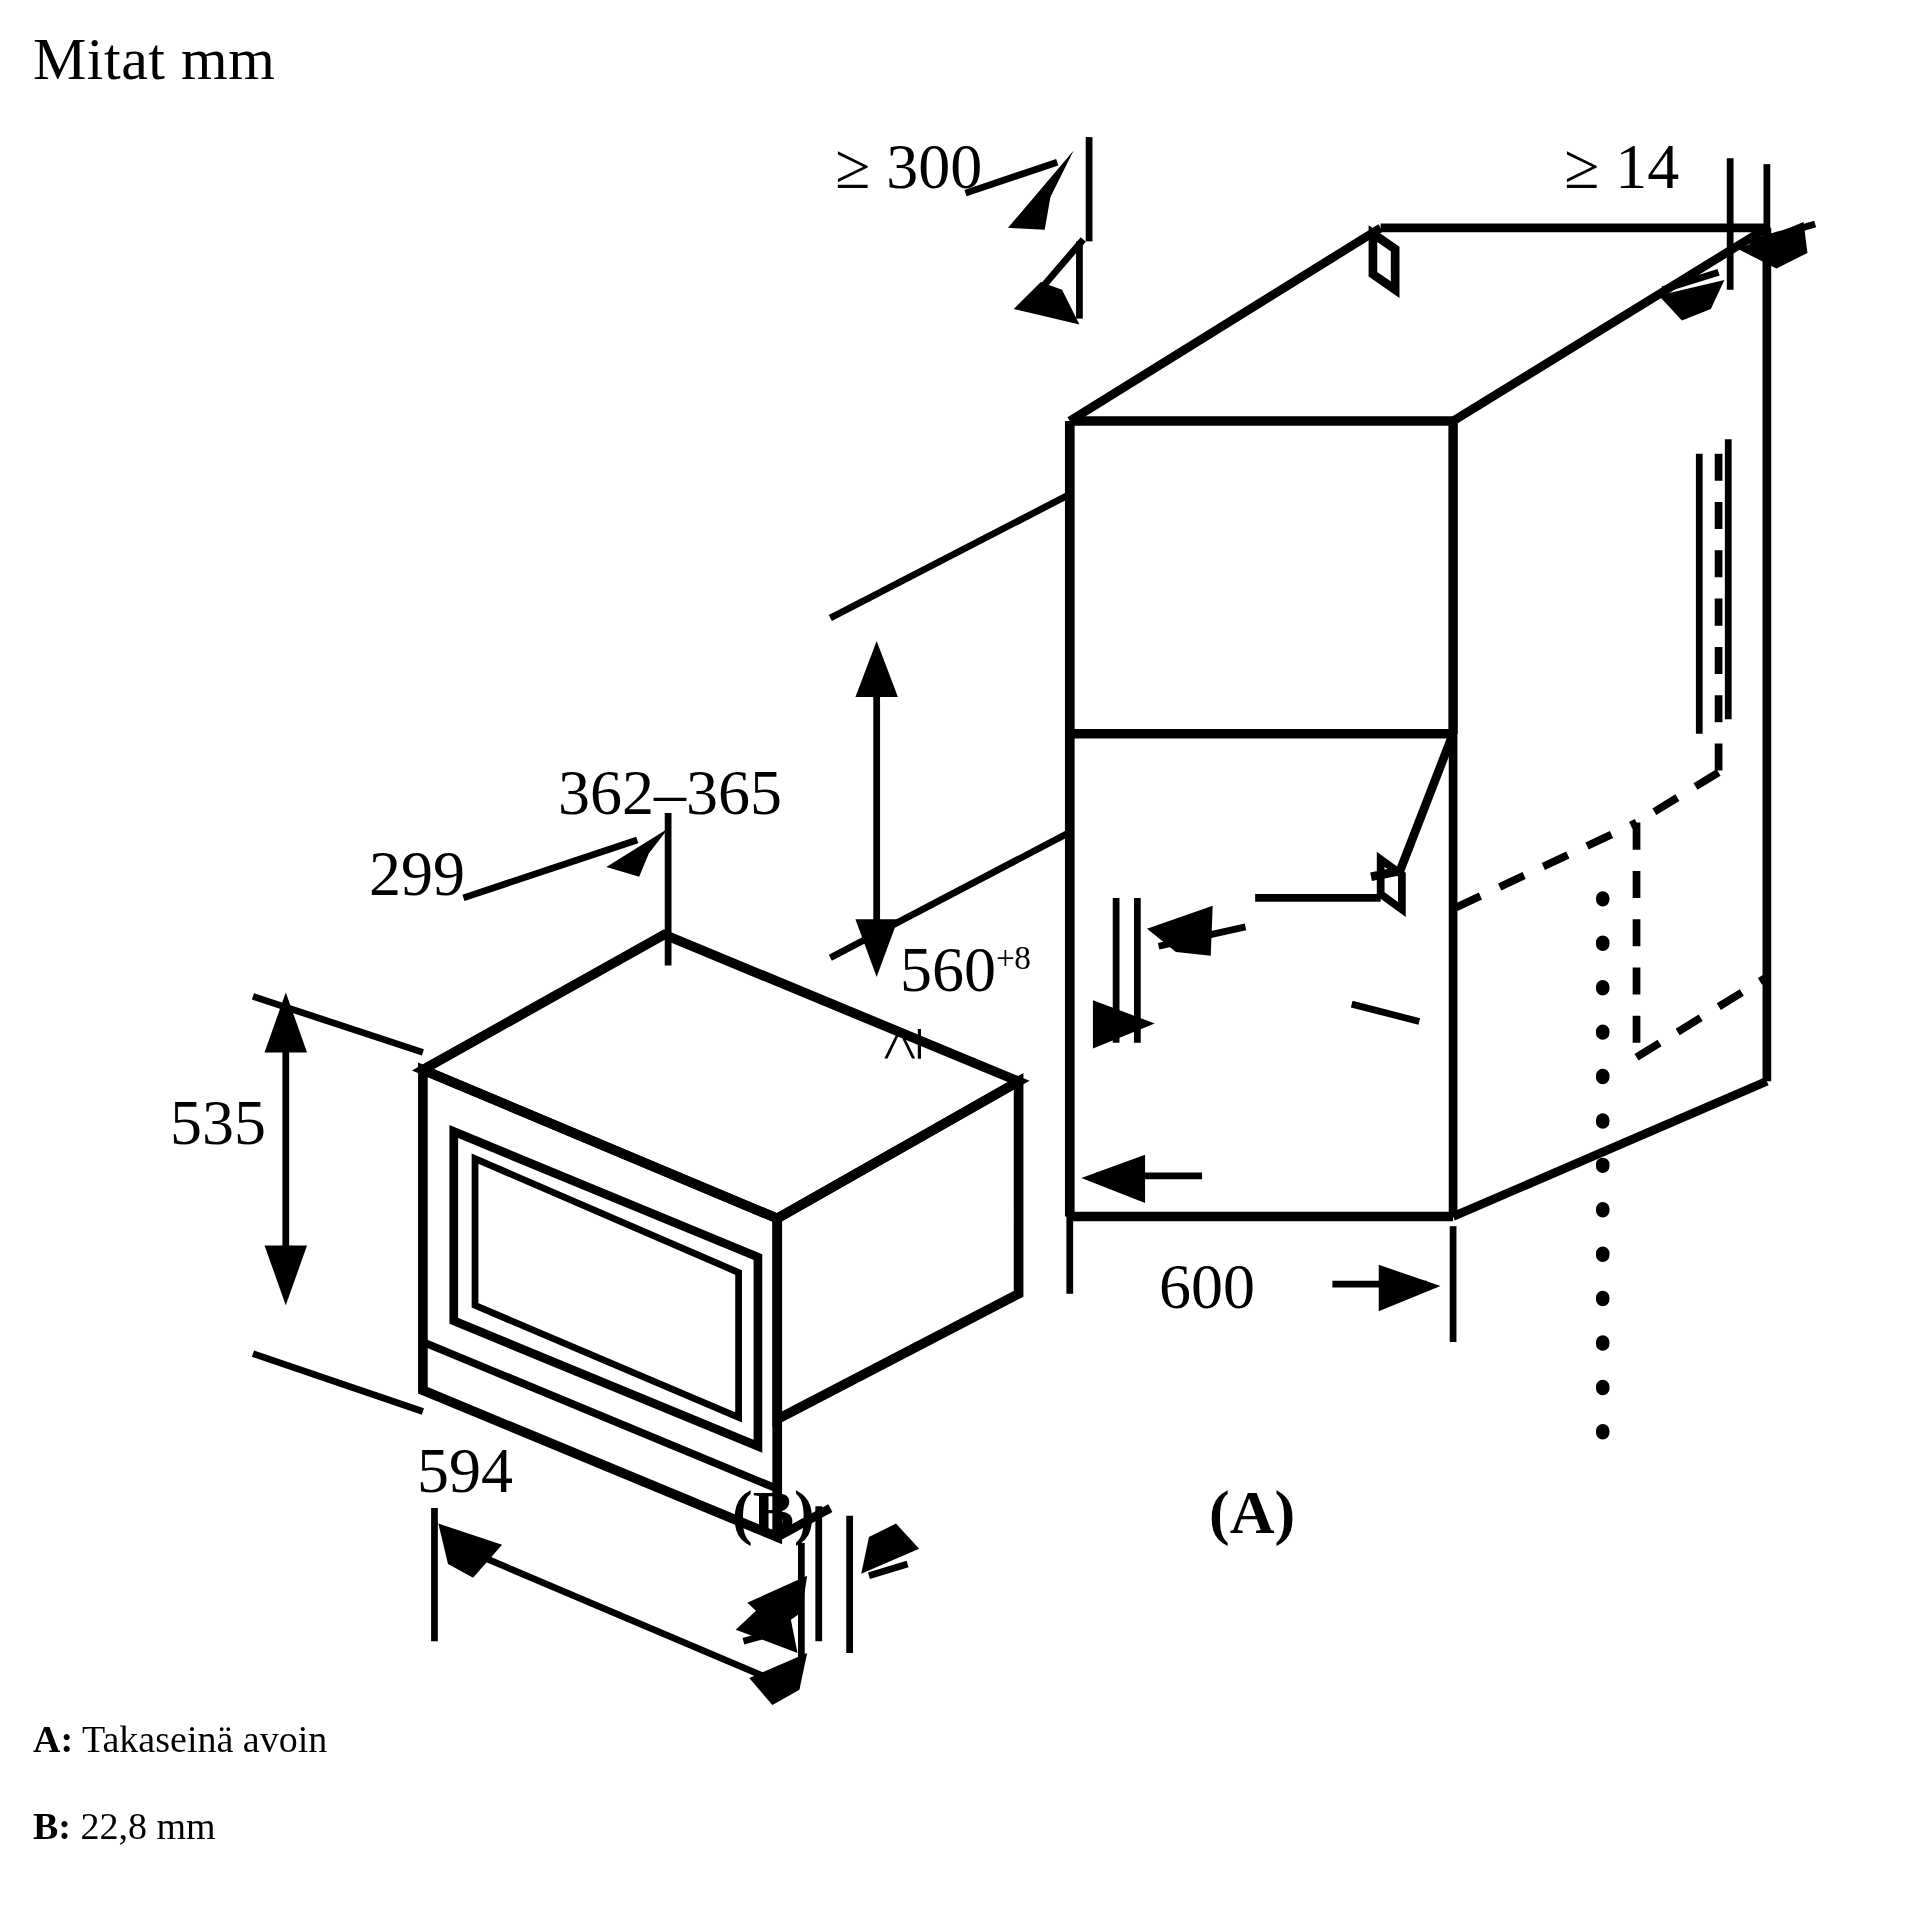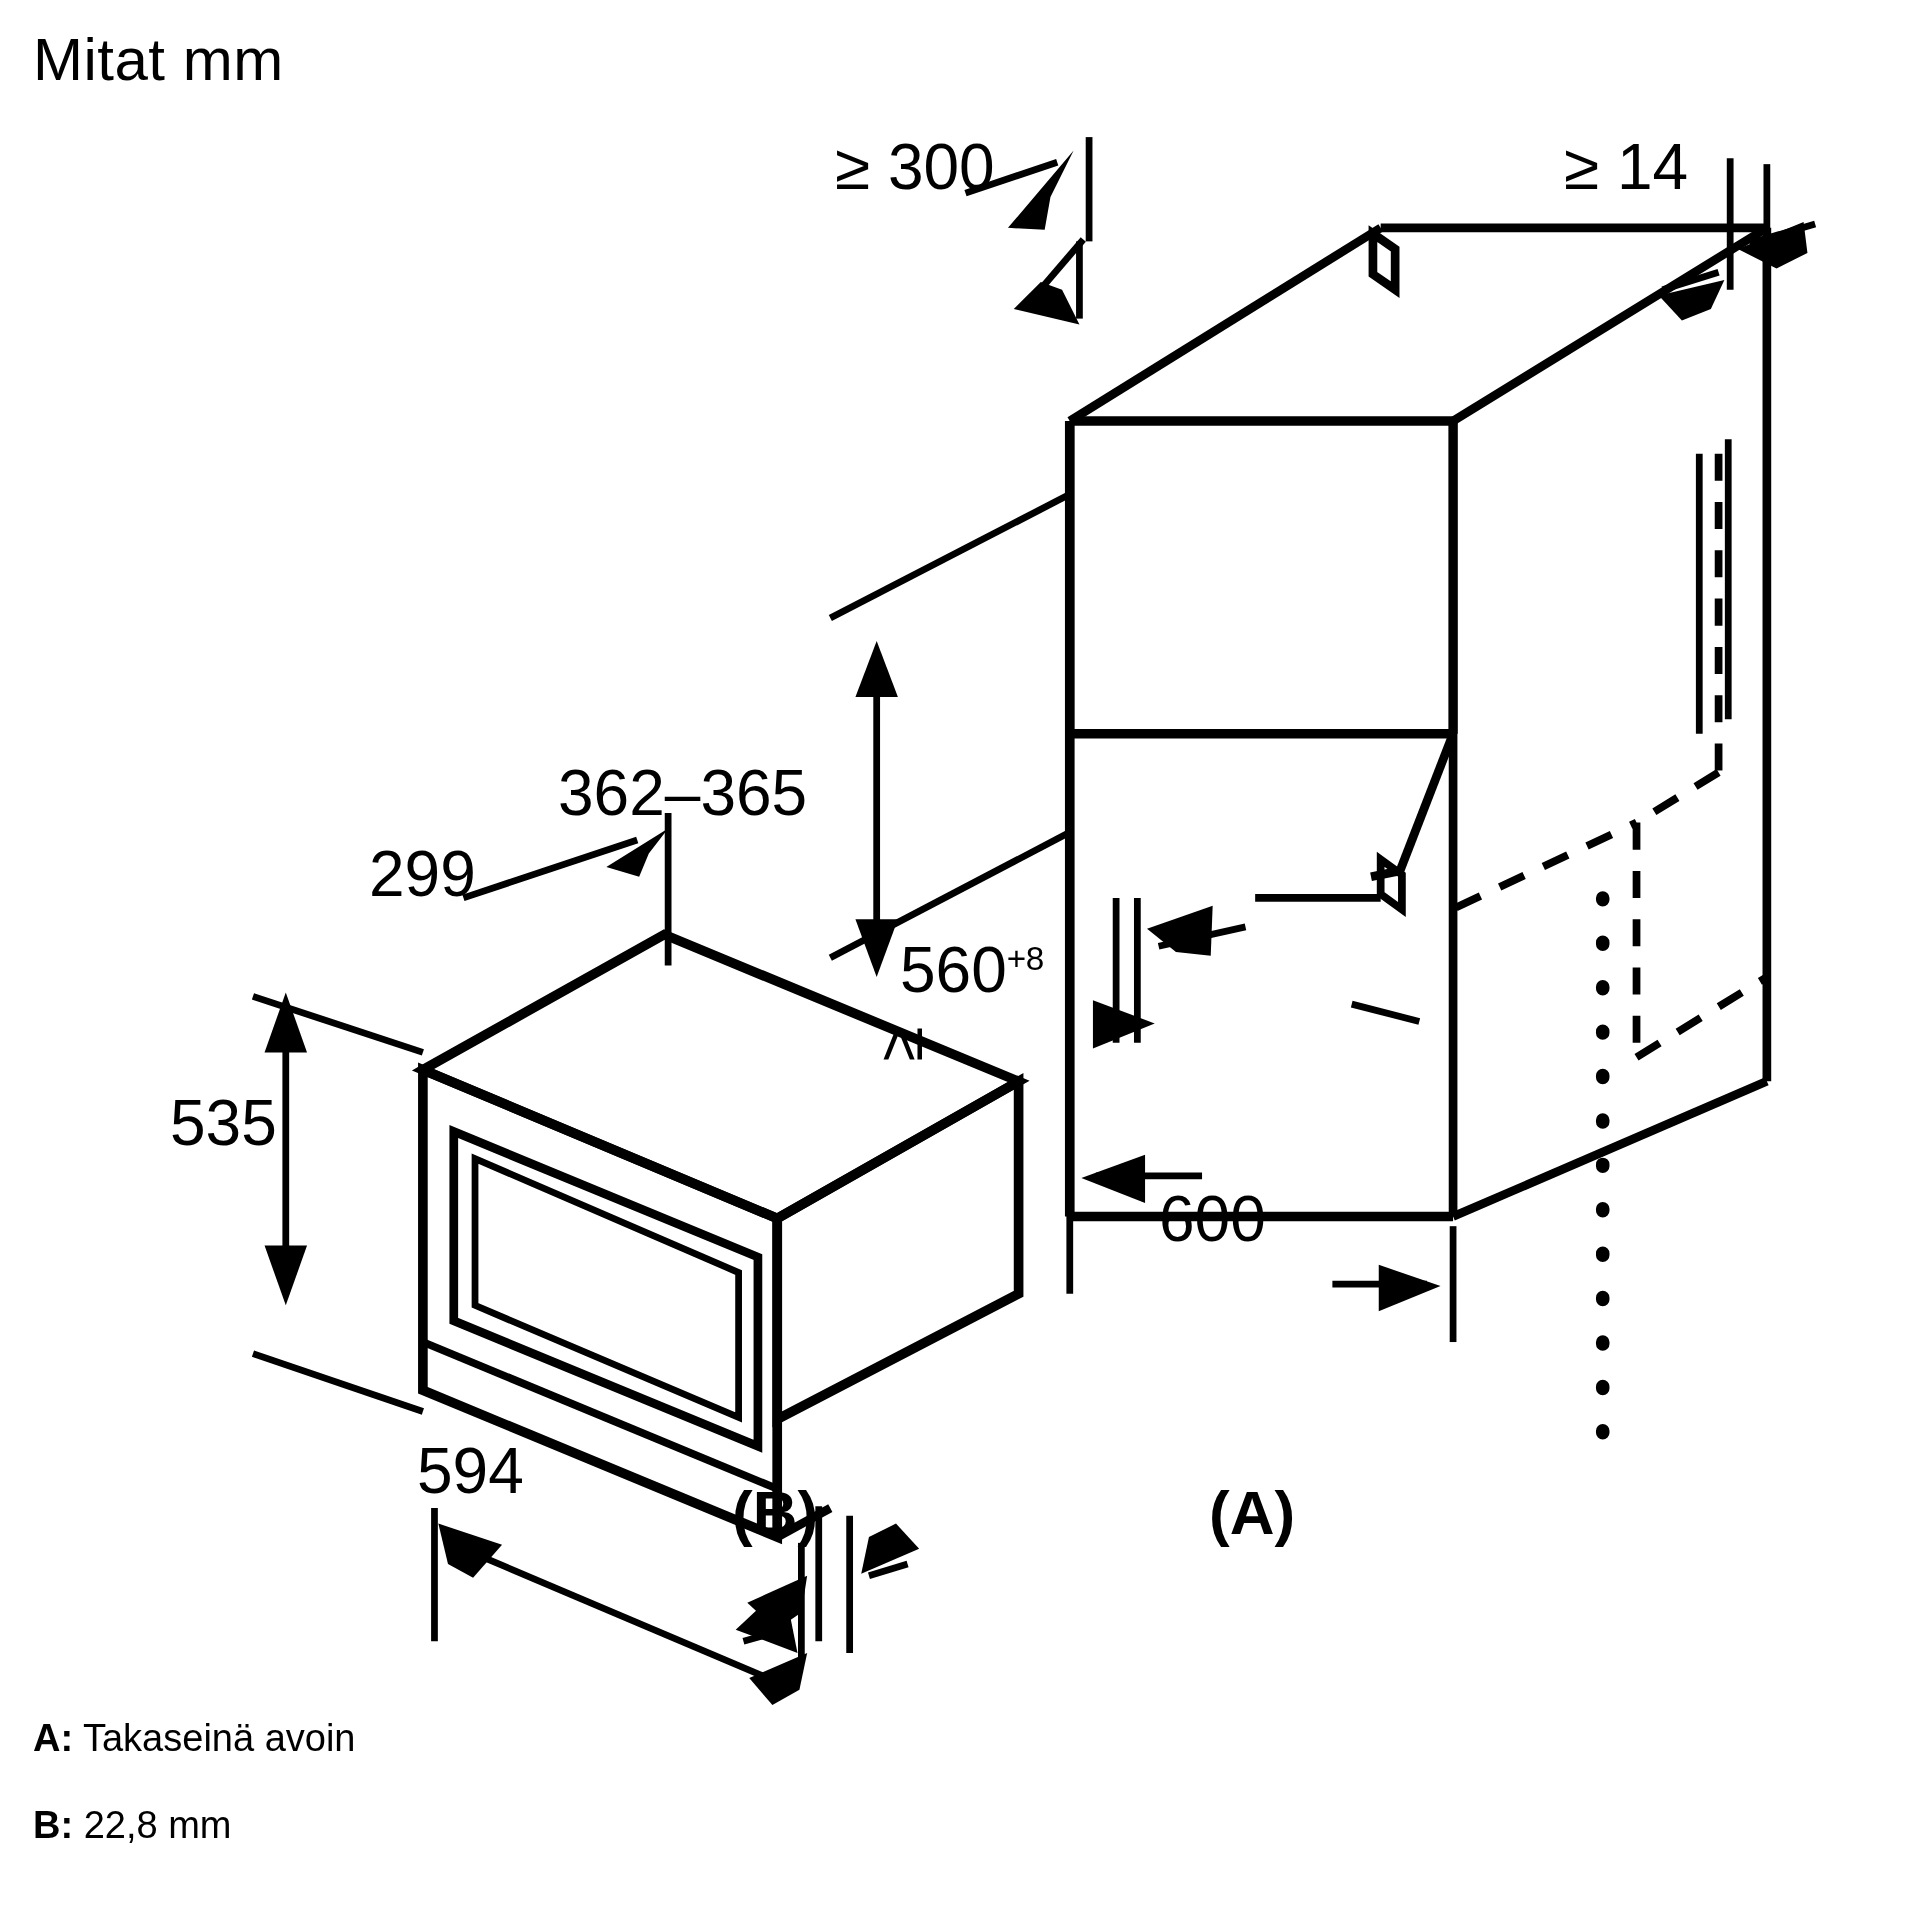--- a/index.html
+++ b/index.html
@@ -5,21 +5,21 @@
   html, body {
     margin: 0;
     padding: 0;
     background: #ffffff;
   }
   #root {
     position: relative;
     width: 1931px;
     height: 1931px;
     background: #ffffff;
-    font-family: Liberation Sans, sans-serif;
+    font-family: Liberation Serif, serif;
     color: #000000;
     overflow: hidden;
   }
   .title {
     position: absolute;
     left: 33px;
     top: 25px;
     font-size: 60px;
     letter-spacing: 0.5px;
     white-space: nowrap;
@@ -239,21 +239,21 @@
 
   <div class="dim" style="left:417px; top:1439px;">594</div>
 
   <div class="dim" style="left:882px; top:1012px; font-size:64px;">
     <span class="ge-rot">≥</span>
   </div>
   <div class="dim" style="left:900px; top:938px;">
     <span>560</span><span class="sup">+8</span>
   </div>
 
-  <div class="dim" style="left:1159px; top:1187px;">600</div>
+  <div class="dim" style="left:1159px; top:1255px;">600</div>
 
   <div class="bold-label" style="left:1209px; top:1477px;">(A)</div>
 
   <div class="bold-label" style="left:732px; top:1477px;">(B)</div>
 
   <div class="legend" id="legend-a">
     <span class="k">A:</span>
     <span>Takaseinä avoin</span>
   </div>
   <div class="legend" id="legend-b">

